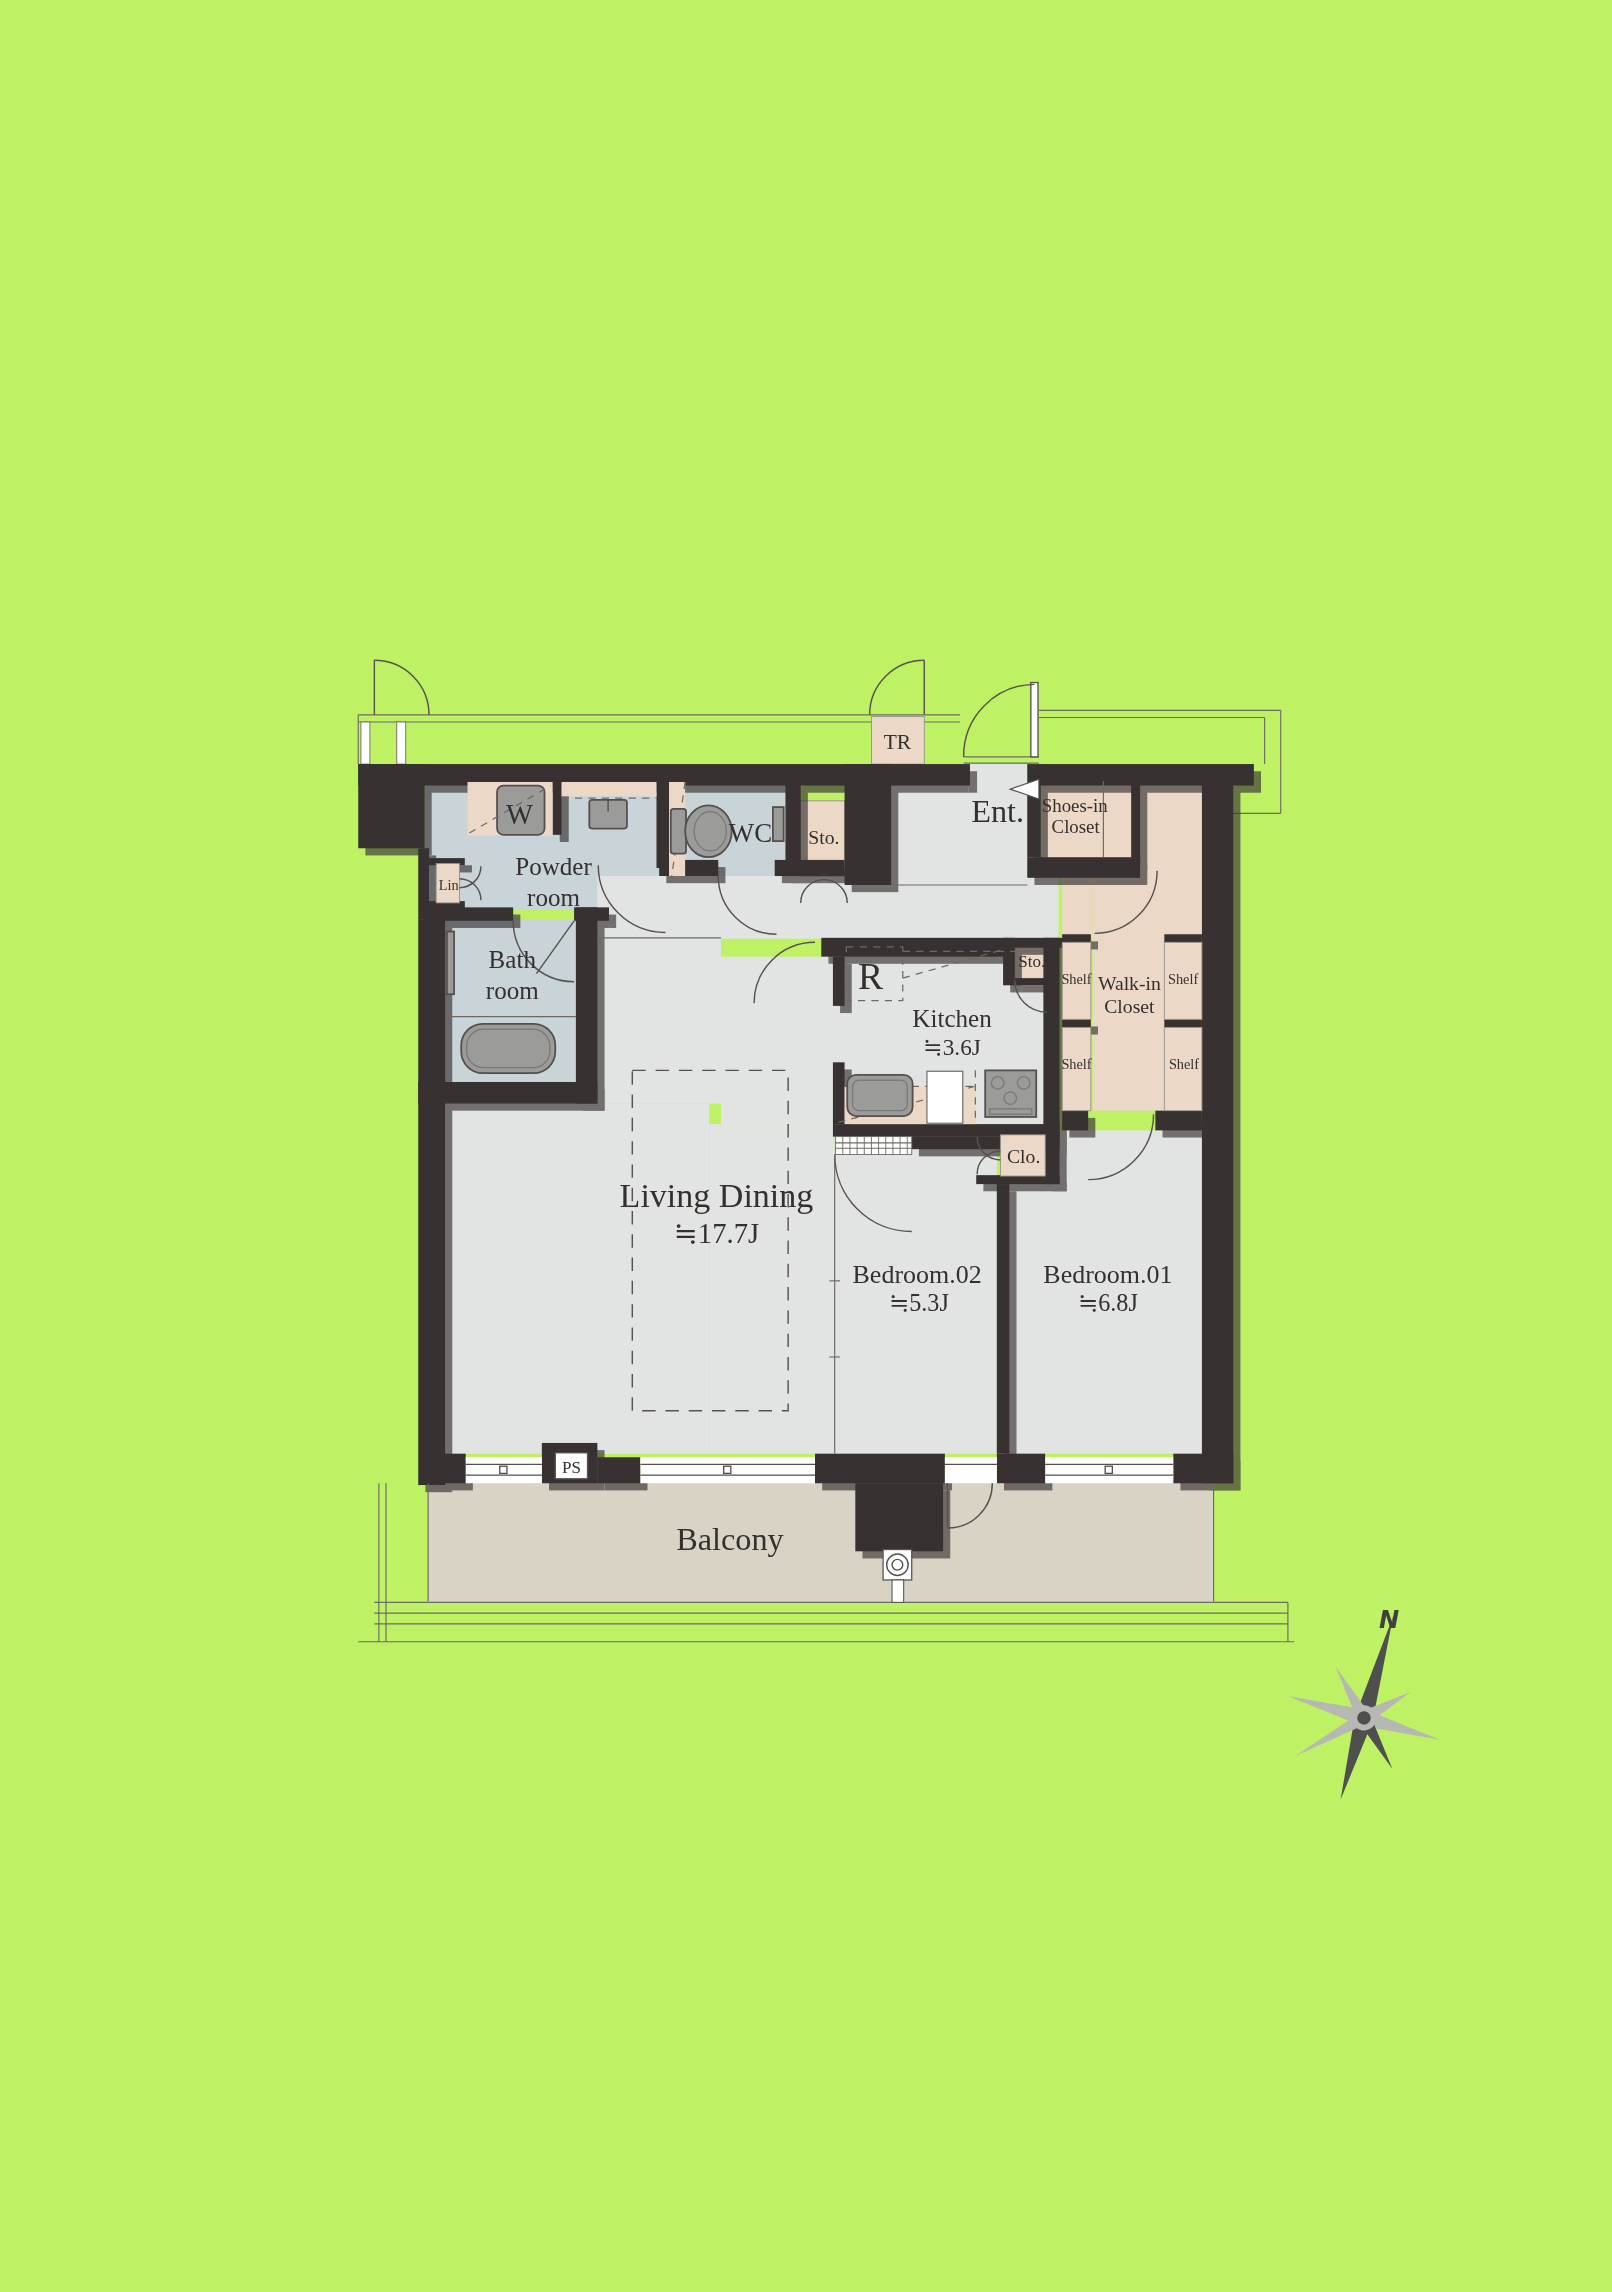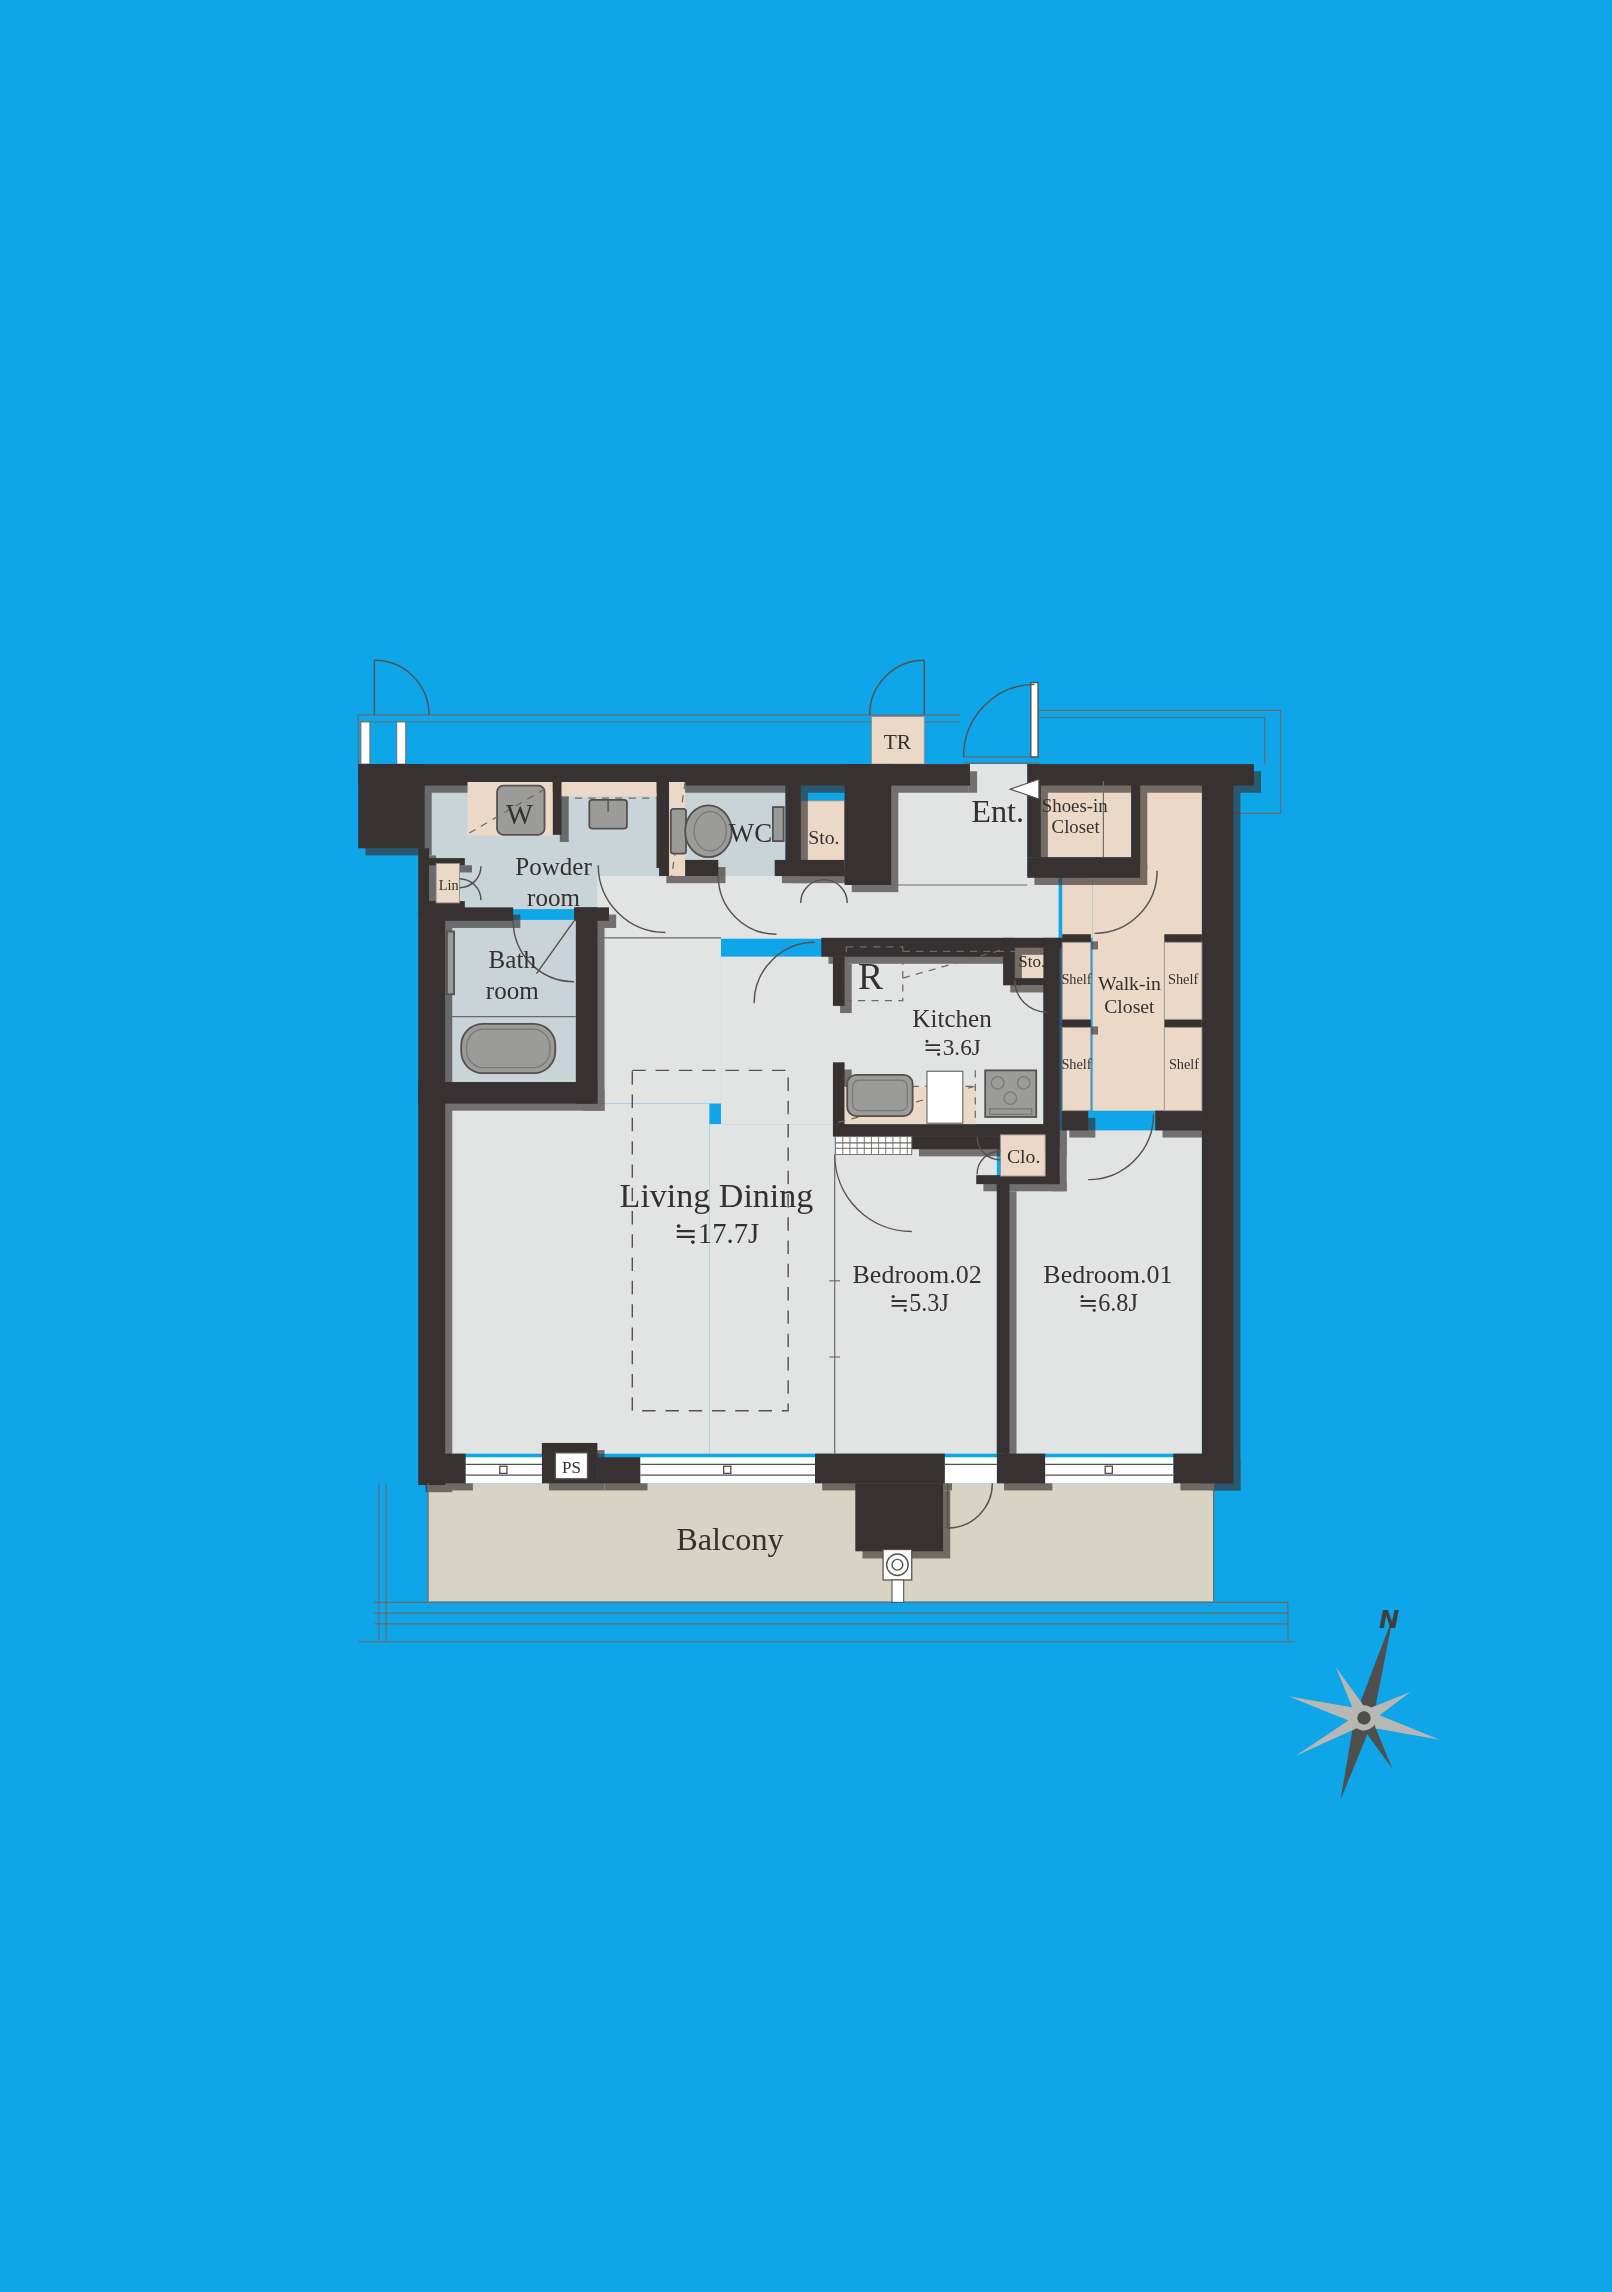--- a/index.html
+++ b/index.html
@@ -1,16 +1,16 @@
 <!DOCTYPE html>
 <html style="font-size:14.3px"><head>
 <meta charset="utf-8">
 <style>
   html,body{margin:0;padding:0;background:#ffffff;}
-  .page{position:relative;width:1613px;height:2293px;background:#0ea5e9;overflow:hidden;}
+  .page{position:relative;width:1613px;height:2293px;background:#bef264;overflow:hidden;}
   svg{display:block;}
   text{font-family:"Liberation Serif","DejaVu Serif",serif;fill:#33302e;}
   .lbl{text-anchor:middle;}
   .north{font-family:"DejaVu Sans","Liberation Sans",sans-serif;font-weight:bold;font-style:italic;fill:#3f3f3d;}
   .thin{stroke:#6d6a66;stroke-width:1.3;fill:none;}
   .arc{stroke:#56524e;stroke-width:1.6;fill:none;}
   .dash{stroke:#56524e;stroke-width:1.6;fill:none;stroke-dasharray:15 11;}
   .dashf{stroke:#6d6a66;stroke-width:1.4;fill:none;stroke-dasharray:8 7;}
   .fix{fill:#9b9b99;stroke:#55504d;stroke-width:2;}
   .fixin{fill:none;stroke:#7a7a78;stroke-width:1.5;}

